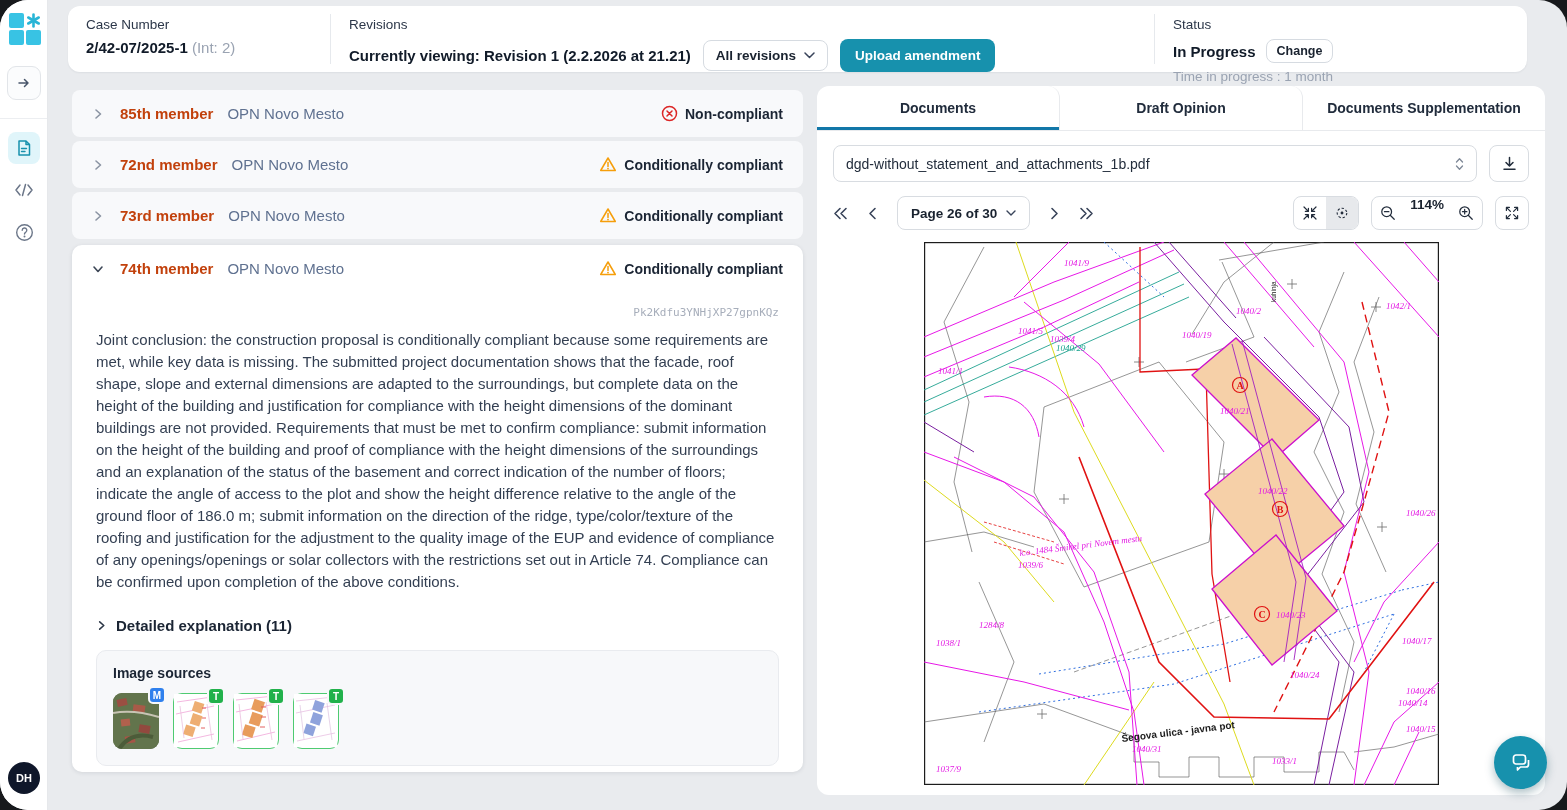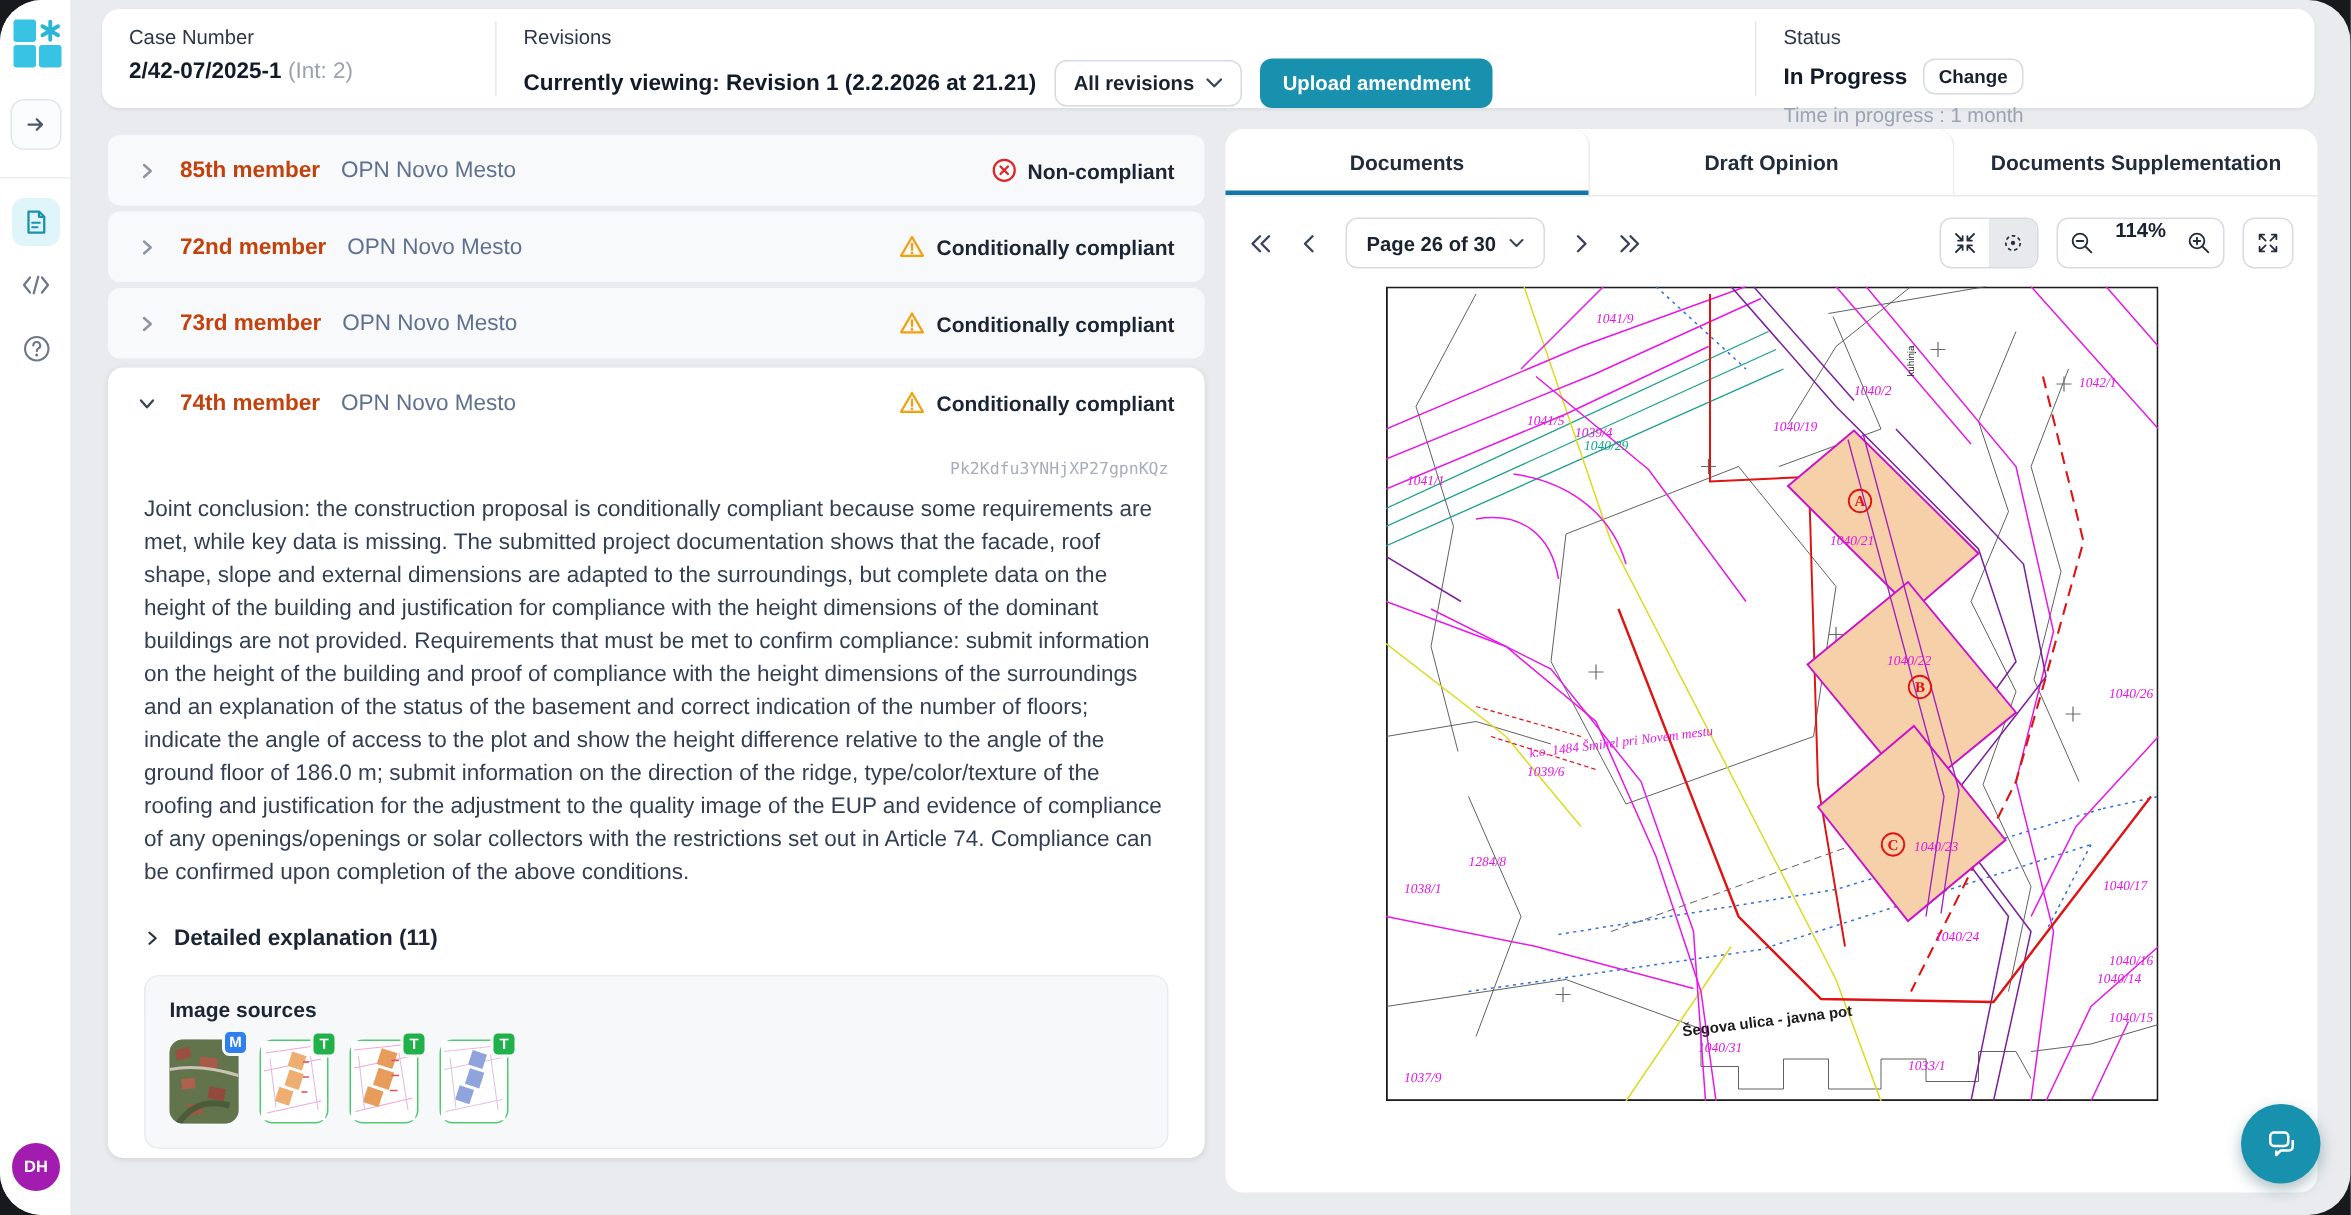--- a/index.html
+++ b/index.html
@@ -7,24 +7,24 @@
   #app { position:relative; width:1567px; height:810px; background:#e9ebee; border-radius:28px; overflow:hidden; }
 
   
   .rail { position:absolute; left:0; top:0; bottom:0; width:48px; background:#fff; border-right:1px solid #e6e8eb; z-index:5; }
   .logo { position:absolute; left:9px; top:13px; width:32px; height:32px; display:grid; grid-template-columns:15px 15px; grid-template-rows:15px 15px; gap:2px; }
   .logo .sq { background:#38c3e4; border-radius:2px; }
   .rail-btn { position:absolute; left:7px; width:34px; height:34px; border:1px solid #e2e5e9; border-radius:9px; background:#fbfcfd; display:flex; align-items:center; justify-content:center; color:#49566b; }
   .rail-div { position:absolute; left:0; right:0; top:118px; height:1px; background:#eceef1; }
   .rail-ico { position:absolute; left:8px; width:32px; height:32px; border-radius:8px; display:flex; align-items:center; justify-content:center; color:#6c7789; }
   .rail-ico.active { background:#e0f5fa; color:#1791ad; }
-  .avatar { position:absolute; left:8px; bottom:16px; width:32px; height:32px; border-radius:50%; background:#a21caf; color:#fff; font-size:11px; font-weight:bold; display:flex; align-items:center; justify-content:center; }
+  .avatar { position:absolute; left:8px; bottom:16px; width:32px; height:32px; border-radius:50%; background:#0f172a; color:#fff; font-size:11px; font-weight:bold; display:flex; align-items:center; justify-content:center; }
 
   
-  .header-card { position:absolute; left:68px; right:24px; top:6px; height:66px; background:#fff; border-radius:12px; box-shadow:0 1px 2px rgba(20,30,45,.06); display:flex; align-items:stretch; }
+  .header-card { position:absolute; left:68px; right:40px; top:6px; height:66px; background:#fff; border-radius:12px; box-shadow:0 1px 2px rgba(20,30,45,.06); display:flex; align-items:stretch; }
   .hsec { padding:11px 18px 0 18px; }
   .hlabel { font-size:13.5px; color:#2c3749; margin-bottom:7px; }
   .hval { font-size:15px; font-weight:bold; color:#111b29; }
   .hmuted { color:#9aa3b2; font-weight:normal; }
   .hdiv { width:1px; background:#e6e9ed; margin:8px 0; }
   .rev-row { display:flex; align-items:center; gap:12px; }
   .select-btn { display:flex; align-items:center; gap:8px; border:1px solid #d6dbe1; border-radius:8px; padding:7px 12px; font-size:13.5px; font-weight:bold; color:#19222f; background:#fff; }
   .teal-btn { background:#1791ad; color:#fff; font-size:13.5px; font-weight:bold; border:none; border-radius:8px; padding:9px 15px; }
   .chip-btn { border:1px solid #d6dbe1; border-radius:8px; background:#fff; padding:4px 10px; font-size:12.5px; font-weight:bold; color:#19222f; }
   .status-line { display:flex; align-items:center; gap:10px; }
@@ -311,20 +311,36 @@
     </div>
   </div>
 
   <div class="right-panel">
     <div class="rtabs">
       <div class="rtab active">Documents</div>
       <div class="rtab">Draft Opinion</div>
       <div class="rtab">Documents Supplementation</div>
     </div>
 
+    <div class="file-row">
+      <div class="file-select">
+        <span>dgd-without_statement_and_attachments_1b.pdf</span>
+        <span class="updown">
+          <svg width="9" height="14" viewBox="0 0 9 14">
+              <path d="M1.5 5 L4.5 1.8 L7.5 5 M1.5 9 L4.5 12.2 L7.5 9" stroke="#7d8796" stroke-width="1.3" fill="none" stroke-linecap="round" stroke-linejoin="round"></path>
+            </svg>
+        </span>
+      </div>
+      <div class="icon-btn">
+        <svg width="17" height="17" viewBox="0 0 17 17">
+            <path d="M8.5 2.5 v8 M5 7.5 l3.5 3.5 3.5 -3.5" stroke="#222c3b" stroke-width="1.5" fill="none" stroke-linecap="round" stroke-linejoin="round"></path>
+            <path d="M3 14.2 h11" stroke="#222c3b" stroke-width="1.5" stroke-linecap="round"></path>
+          </svg>
+      </div>
+    </div>
 
     <div class="pdf-bar">
       <span class="nav-ic">
           <svg width="15" height="13" viewBox="0 0 15 13">
             <path d="M7 1.5 L2 6.5 L7 11.5 M13 1.5 L8 6.5 L13 11.5" stroke="#39445a" stroke-width="1.6" fill="none" stroke-linecap="round" stroke-linejoin="round"></path>
           </svg>
         </span>
       <span class="nav-ic">
           <svg width="9" height="13" viewBox="0 0 9 13">
             <path d="M7 1.5 L2 6.5 L7 11.5" stroke="#39445a" stroke-width="1.6" fill="none" stroke-linecap="round" stroke-linejoin="round"></path>

